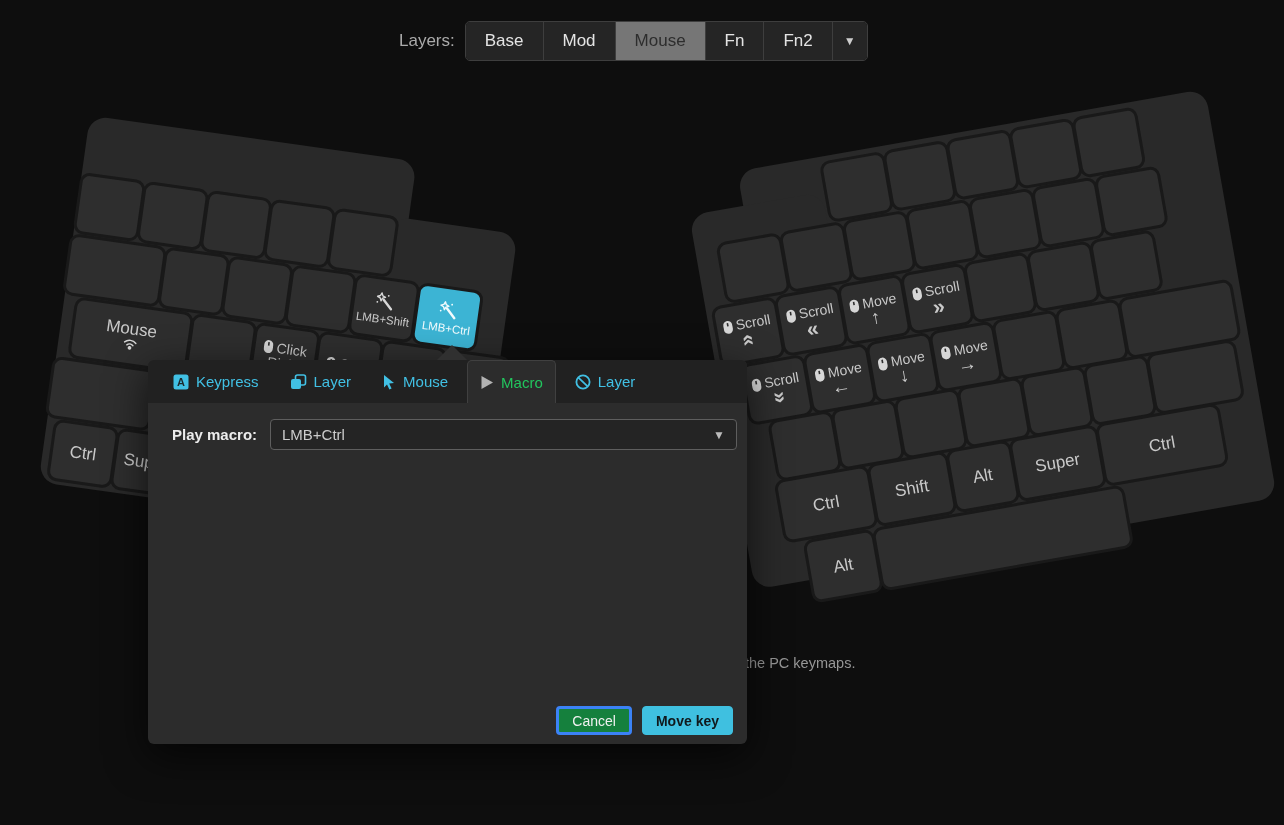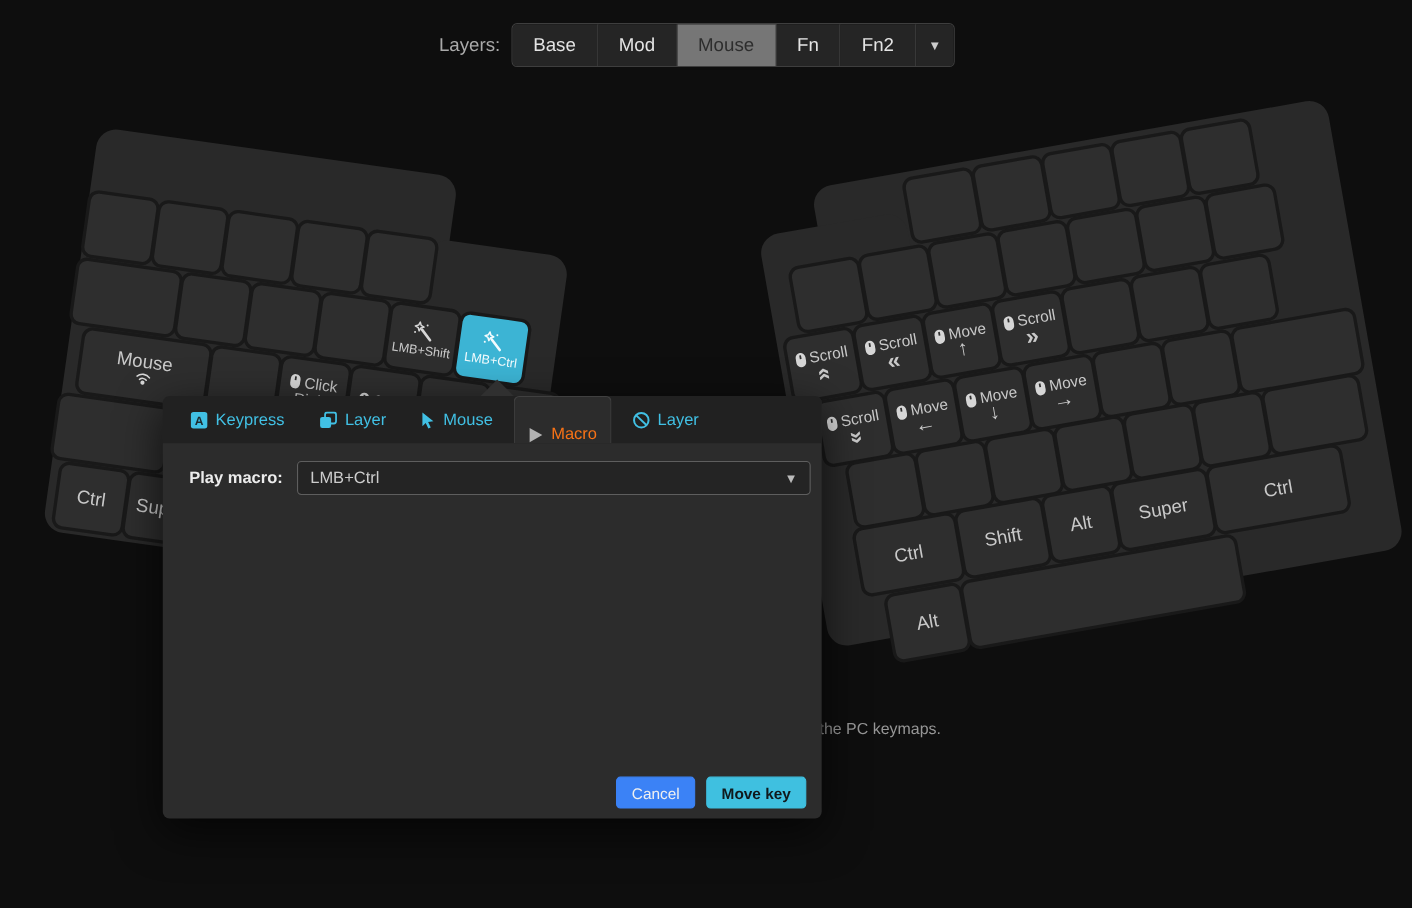--- a/index.html
+++ b/index.html
@@ -56,23 +56,22 @@
   }
   .tab-strip{
     height:43px;background:#212121;border-radius:6px 6px 0 0;
     display:flex;align-items:stretch;padding-left:13px;
   }
   .tab{
     display:flex;align-items:center;gap:7px;padding:0 12px;margin-right:7px;
     color:#41c0e4;font-size:15px;cursor:pointer;box-sizing:border-box;
   }
   .tab.active{
-    background:#2c2c2c;color:#f97316;border:1px solid #404040;border-bottom:none;
+    background:#2c2c2c;color:#22c55e;border:1px solid #404040;border-bottom:none;
     border-radius:5px 5px 0 0;
-    align-items:flex-end;
   }
   .tab svg{display:block;}
   .dialog-body{padding:16px 10px 0 24px;}
   .macro-row{display:flex;align-items:center;margin-top:0;}
   .macro-label{color:#ececec;font-weight:bold;font-size:15px;width:98px;flex:none;}
   .macro-select{
     flex:1;height:31px;background:#242424;border:1px solid #5e5e5e;border-radius:4px;
     display:flex;align-items:center;justify-content:space-between;padding:0 11px;
     color:#cccccc;font-size:15px;cursor:pointer;box-sizing:border-box;
   }
@@ -98,21 +97,21 @@
   .help-circle{
     width:16px;height:16px;border-radius:50%;background:#9a9a9a;color:#262626;
     font-size:11px;font-weight:bold;display:flex;align-items:center;justify-content:center;
     margin-left:2px;cursor:pointer;
   }
   .footer-spacer{flex:1;}
   .btn{
     height:29px;border-radius:4px;font-size:14px;display:flex;align-items:center;
     padding:0 13px;cursor:pointer;box-sizing:border-box;white-space:nowrap;
   }
-  .btn-cancel{background:#3b82f6;border:1px solid #3b82f6;color:#f0f0f0;margin-right:10px;}
+  .btn-cancel{background:#15803d;border:3px solid #3b82f6;color:#f0f0f0;margin-right:10px;}
   .btn-confirm{background:#3fc0e0;border:1px solid #3fc0e0;color:#10191c;font-weight:bold;}
 </style>
 </head>
 <body>
 
 <div class="layers-bar">
   <span class="layers-label">Layers:</span>
   <div class="layer-group">
       <div class="layer-btn">Base</div>
       <div class="layer-btn">Mod</div>

